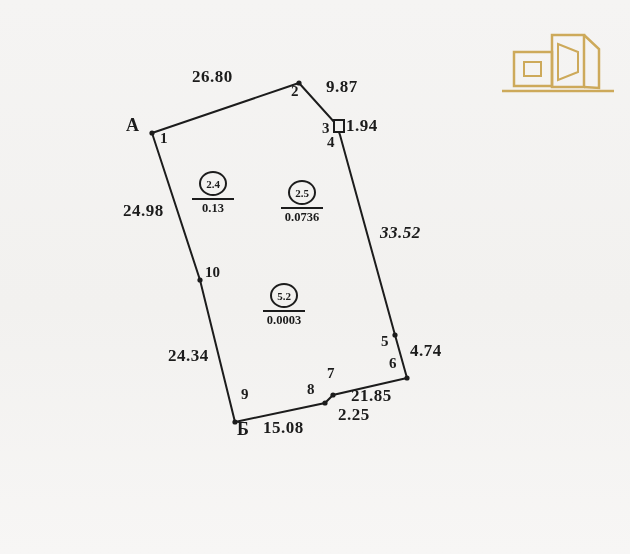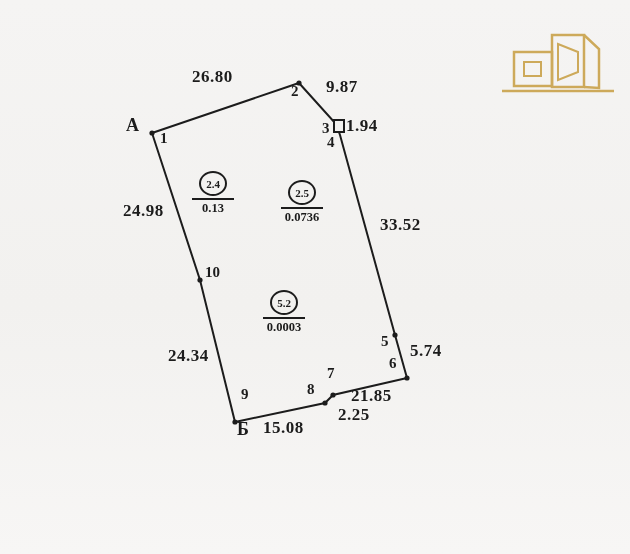--- a/index.html
+++ b/index.html
@@ -97,38 +97,38 @@
       <div class="lbl num" style="left: 327px; top: 135px;">4</div>
       <div class="lbl num" style="left: 381px; top: 334px;">5</div>
       <div class="lbl num" style="left: 389px; top: 356px;">6</div>
       <div class="lbl num" style="left: 327px; top: 366px;">7</div>
       <div class="lbl num" style="left: 307px; top: 382px;">8</div>
       <div class="lbl num" style="left: 241px; top: 387px;">9</div>
       <div class="lbl num" style="left: 205px; top: 265px;">10</div>
       <div class="lbl dist" style="left: 192px; top: 68px;">26.80</div>
       <div class="lbl dist" style="left: 326px; top: 78px;">9.87</div>
       <div class="lbl dist" style="left: 346px; top: 117px;">1.94</div>
-      <div class="lbl dist" style="left: 380px; top: 216px;">33.52</div>
-      <div class="lbl dist" style="left: 410px; top: 342px;">5.74</div>
+      <div class="lbl dist" style="left: 380px; top: 224px; font-style: italic;">33.52</div>
+      <div class="lbl dist" style="left: 410px; top: 342px;">4.74</div>
       <div class="lbl dist" style="left: 351px; top: 387px;">21.85</div>
       <div class="lbl dist" style="left: 338px; top: 406px;">2.25</div>
       <div class="lbl dist" style="left: 263px; top: 419px;">15.08</div>
       <div class="lbl dist" style="left: 168px; top: 347px;">24.34</div>
       <div class="lbl dist" style="left: 123px; top: 202px;">24.98</div>
       <div class="section" style="left: 213px; top: 171px; align-items: center;">
         <div class="sec-circle">2.4</div>
         <div class="sec-line"></div>
         <div class="sec-area">0.13</div>
       </div>
       <div class="section" style="left: 302px; top: 151px; margin-top: 29px;">
         <div class="sec-circle">2.5</div>
         <div class="sec-line"></div>
         <div class="sec-area">0.0736</div>
       </div>
-      <div class="section" style="left: 284px; top: 283px; margin-top: 7px;">
+      <div class="section" style="left: 284px; top: 283px;">
         <div class="sec-circle">5.2</div>
         <div class="sec-line"></div>
         <div class="sec-area">0.0003</div>
       </div>
     </div>
 
 
 </div>
 
 </body></html>

